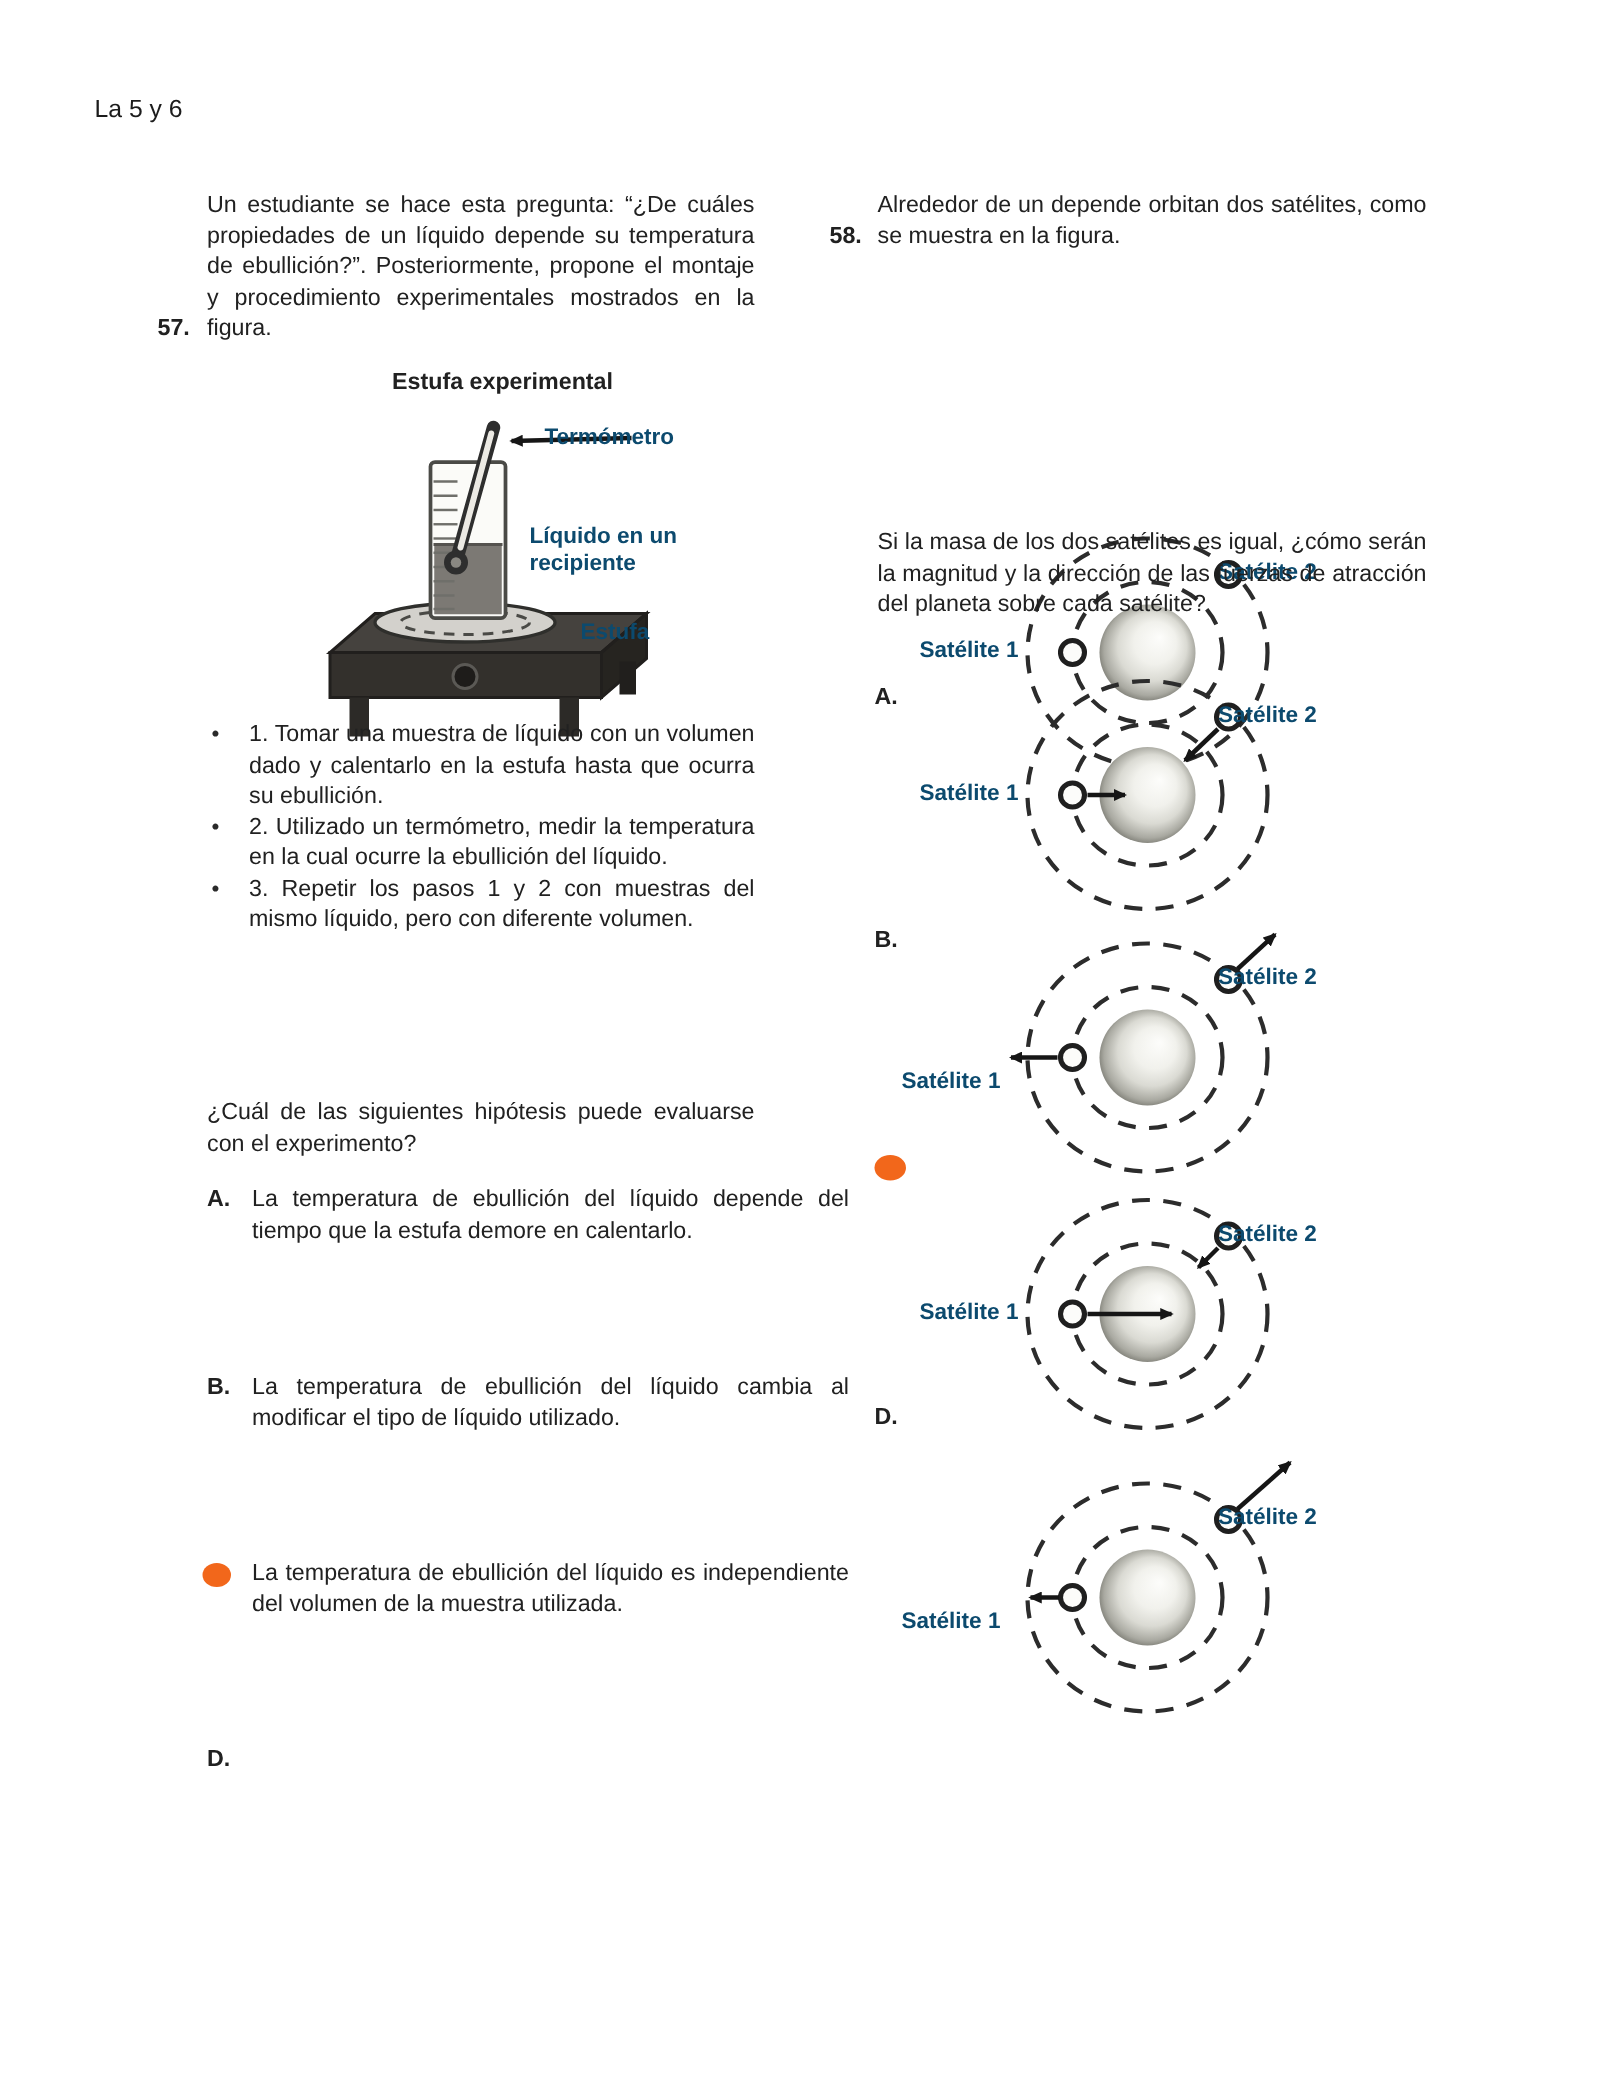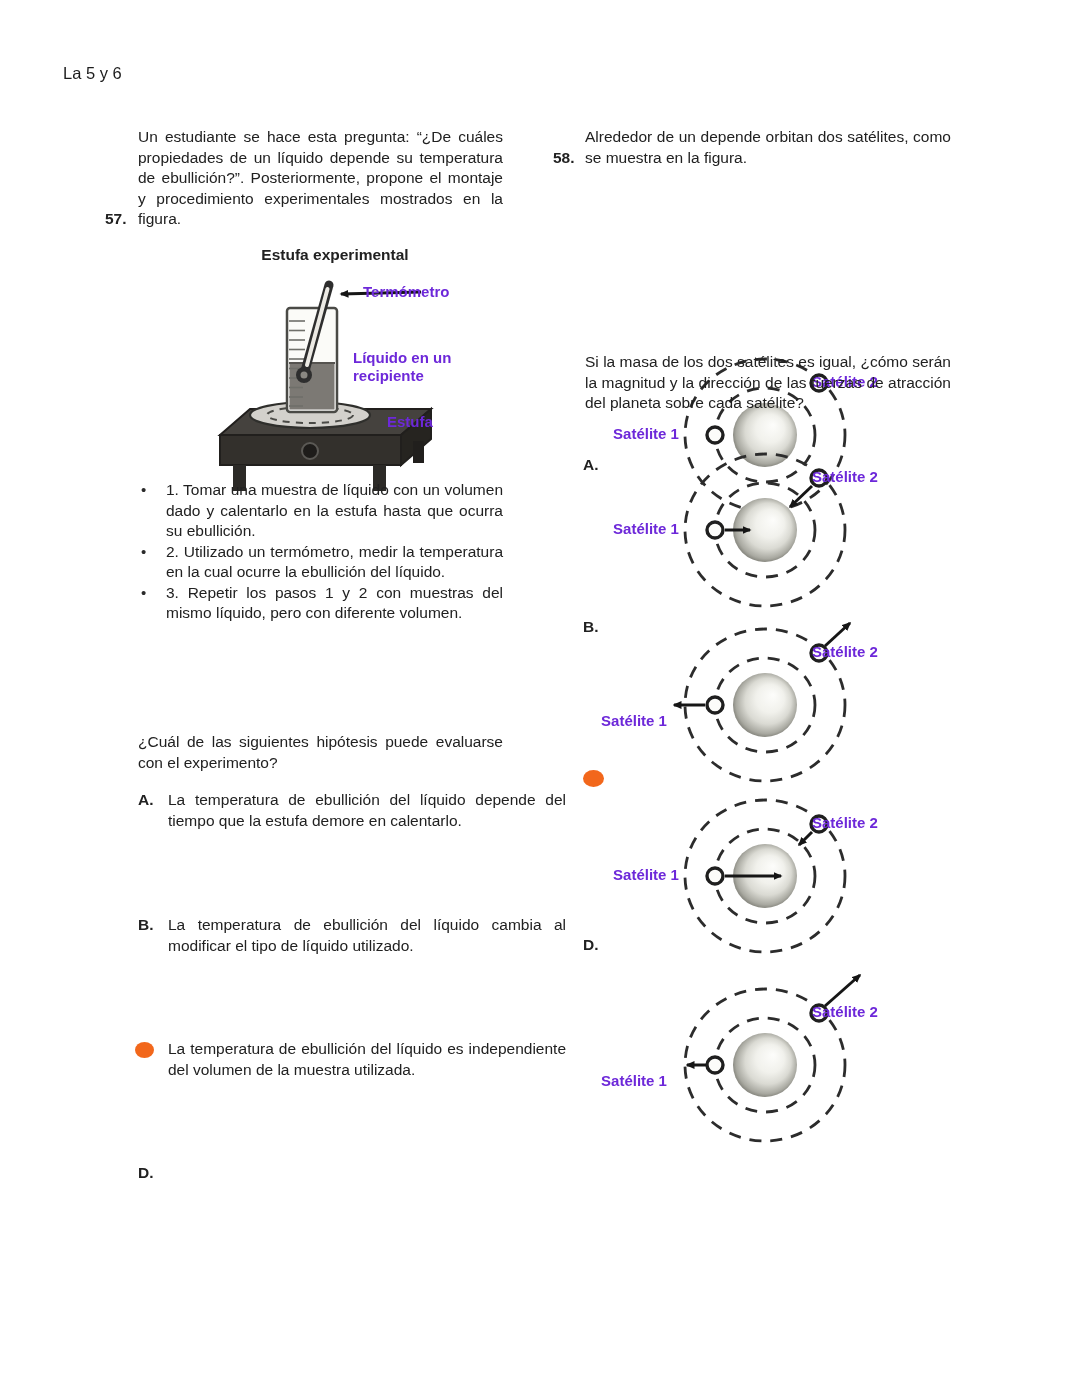--- a/index.html
+++ b/index.html
@@ -32,21 +32,21 @@
   .step::before{content:"\2022";position:absolute;left:36px;top:0;font-size:15px;color:#2a2a2a;}
 
   
   .opt{position:relative;padding-left:63px;min-height:42px;}
   .opt-letter{position:absolute;left:33px;top:0;width:28px;font-weight:bold;}
   .opt-letter.dot{left:30px;top:3px;width:19px;height:16px;border-radius:50%;color:transparent;overflow:hidden;}
 
   
   .fig57{left:105px;top:243px;width:398px;height:255px;}
   .fig57-title{position:absolute;left:130px;top:2px;width:200px;text-align:center;font-weight:bold;font-size:15.5px;}
-  .fig-label{position:absolute;font-weight:bold;font-size:15px;line-height:18px;color:#6d28d9;}
+  .fig-label{position:absolute;font-weight:bold;font-size:15px;line-height:18px;color:#0c4a6e;}
 
   
   .orbit-wrap{position:relative;width:398px;height:190px;}
   .orbit-wrap svg{position:absolute;left:60px;top:0;}
   .sat2-label{position:absolute;left:259px;top:33px;white-space:nowrap;}
   .sat1-label{position:absolute;left:36px;top:85px;width:114px;text-align:center;white-space:nowrap;}
   .sat1-low{top:102px;left:24px;}
 
   .opt58-letter{position:absolute;left:30px;width:30px;font-weight:bold;}
   .opt58-letter.dot{width:21px;height:17px;border-radius:50%;color:transparent;overflow:hidden;}

